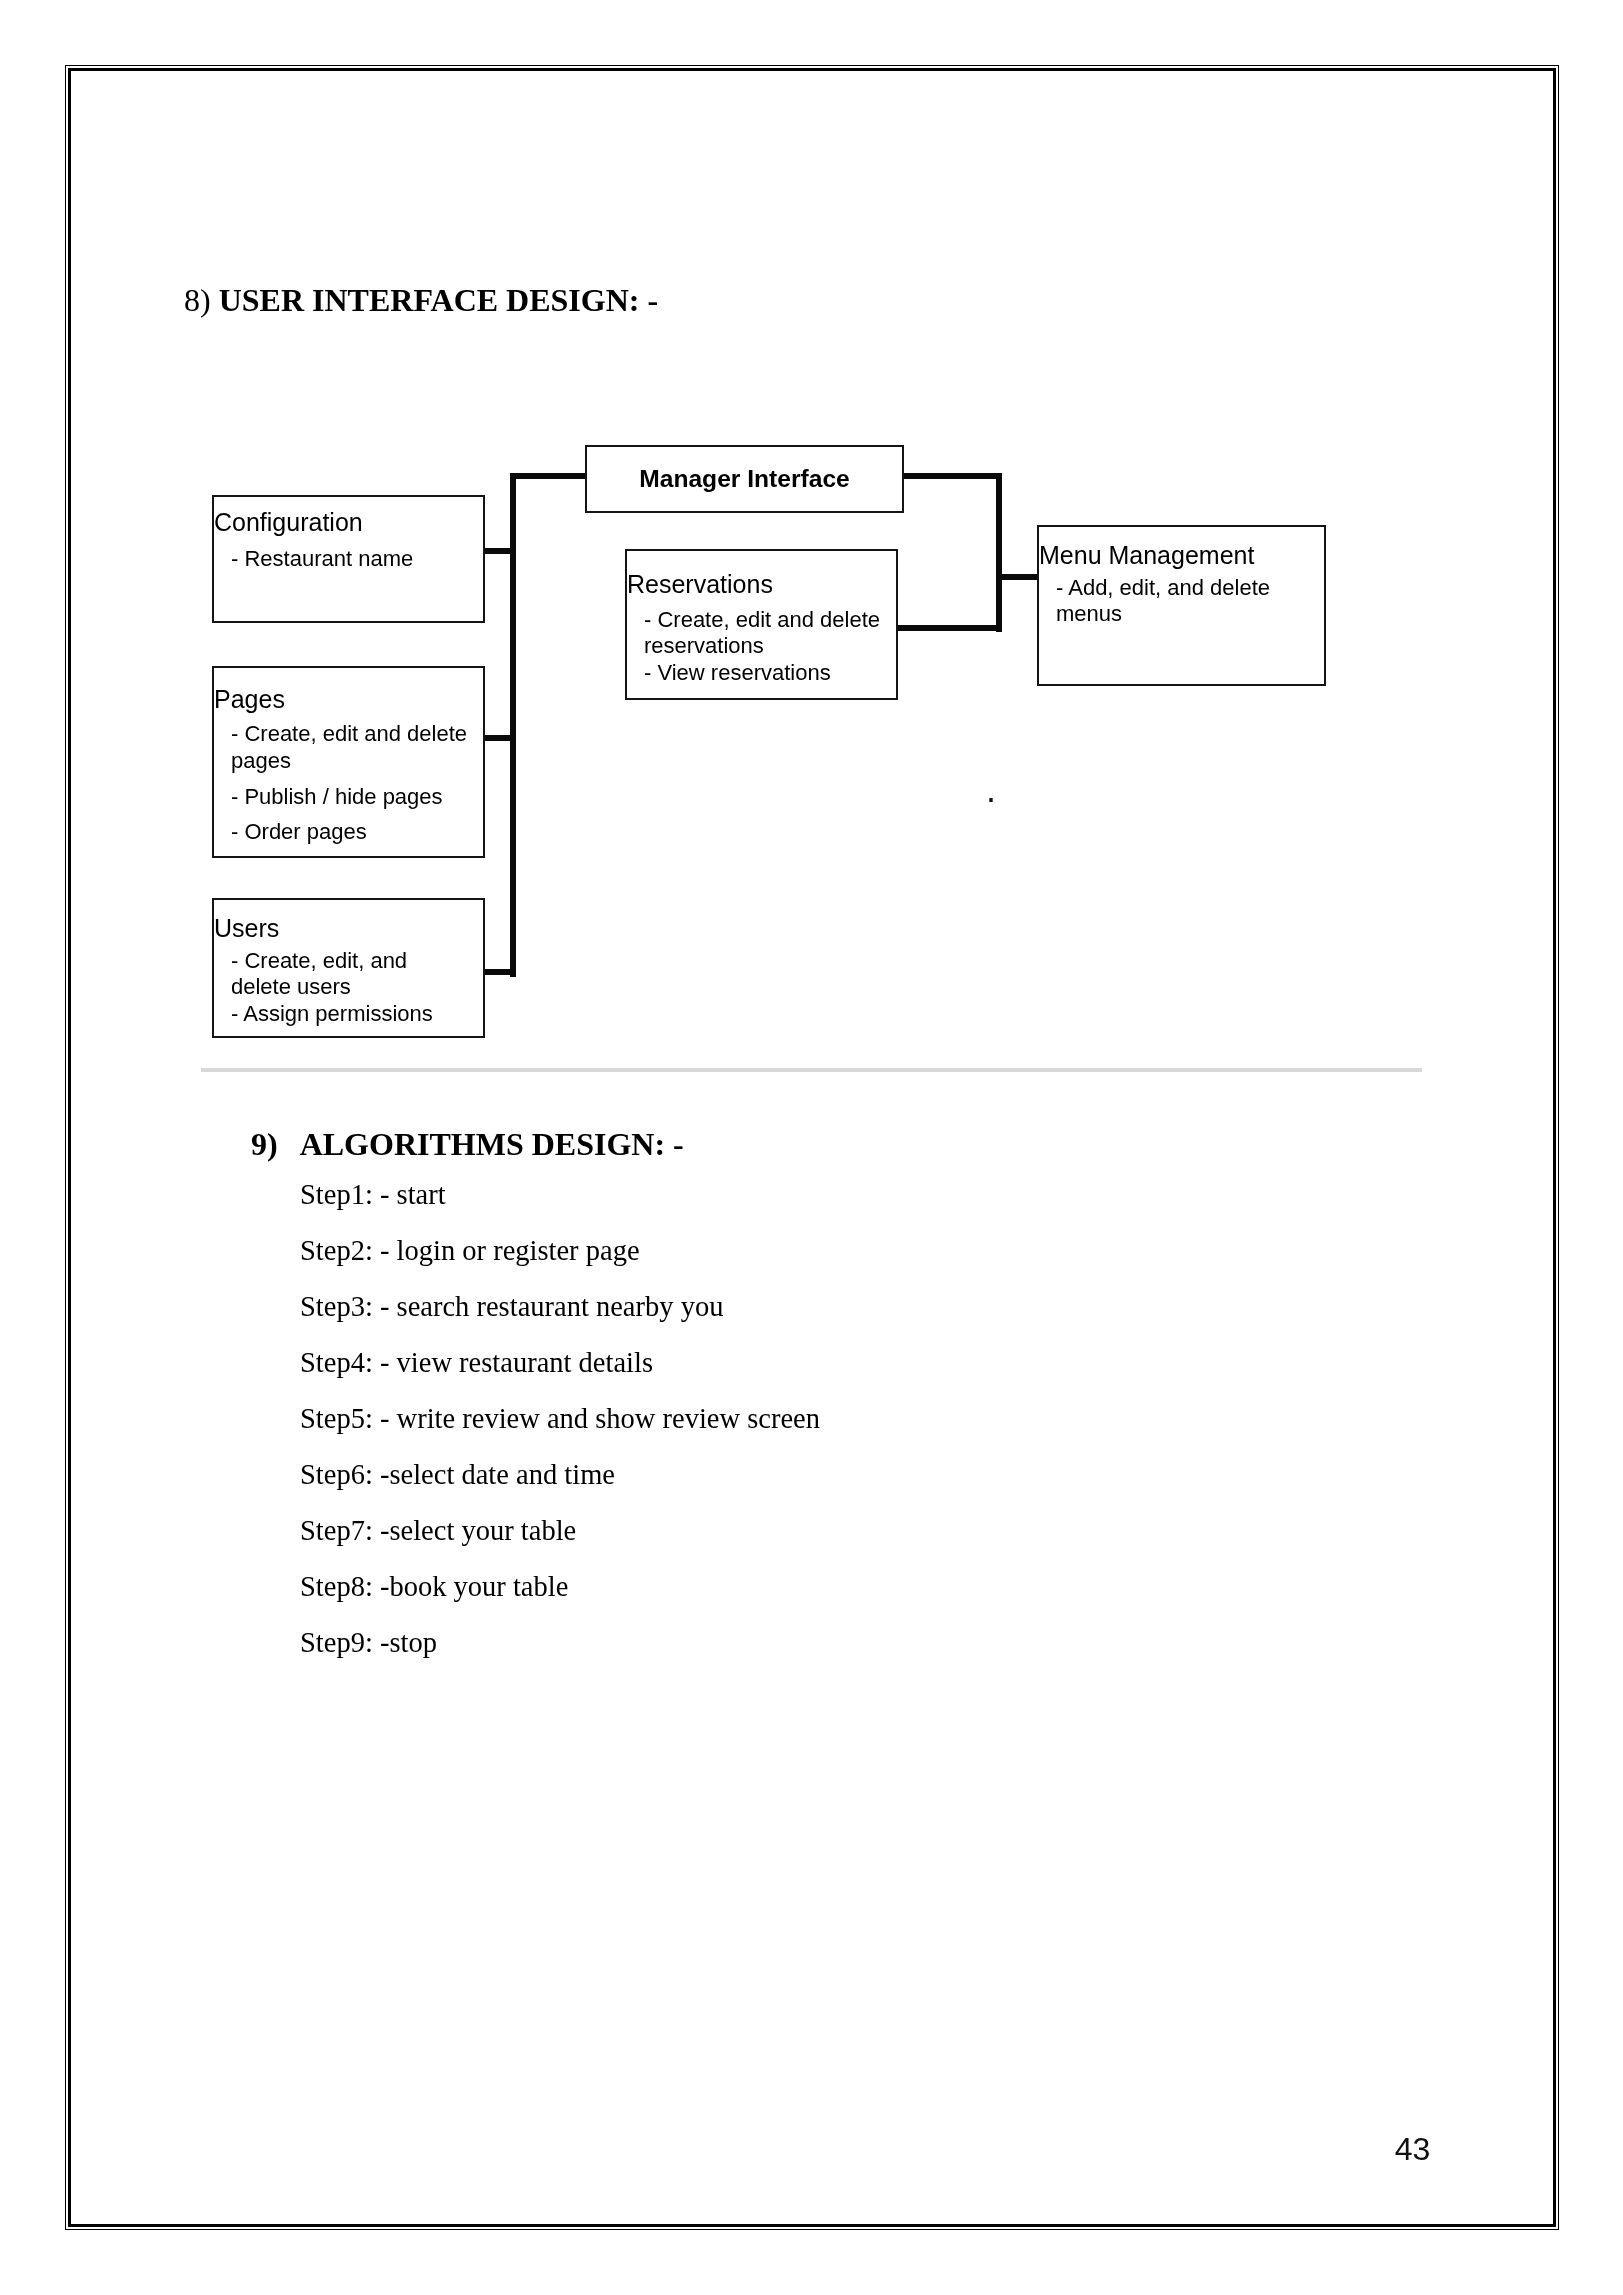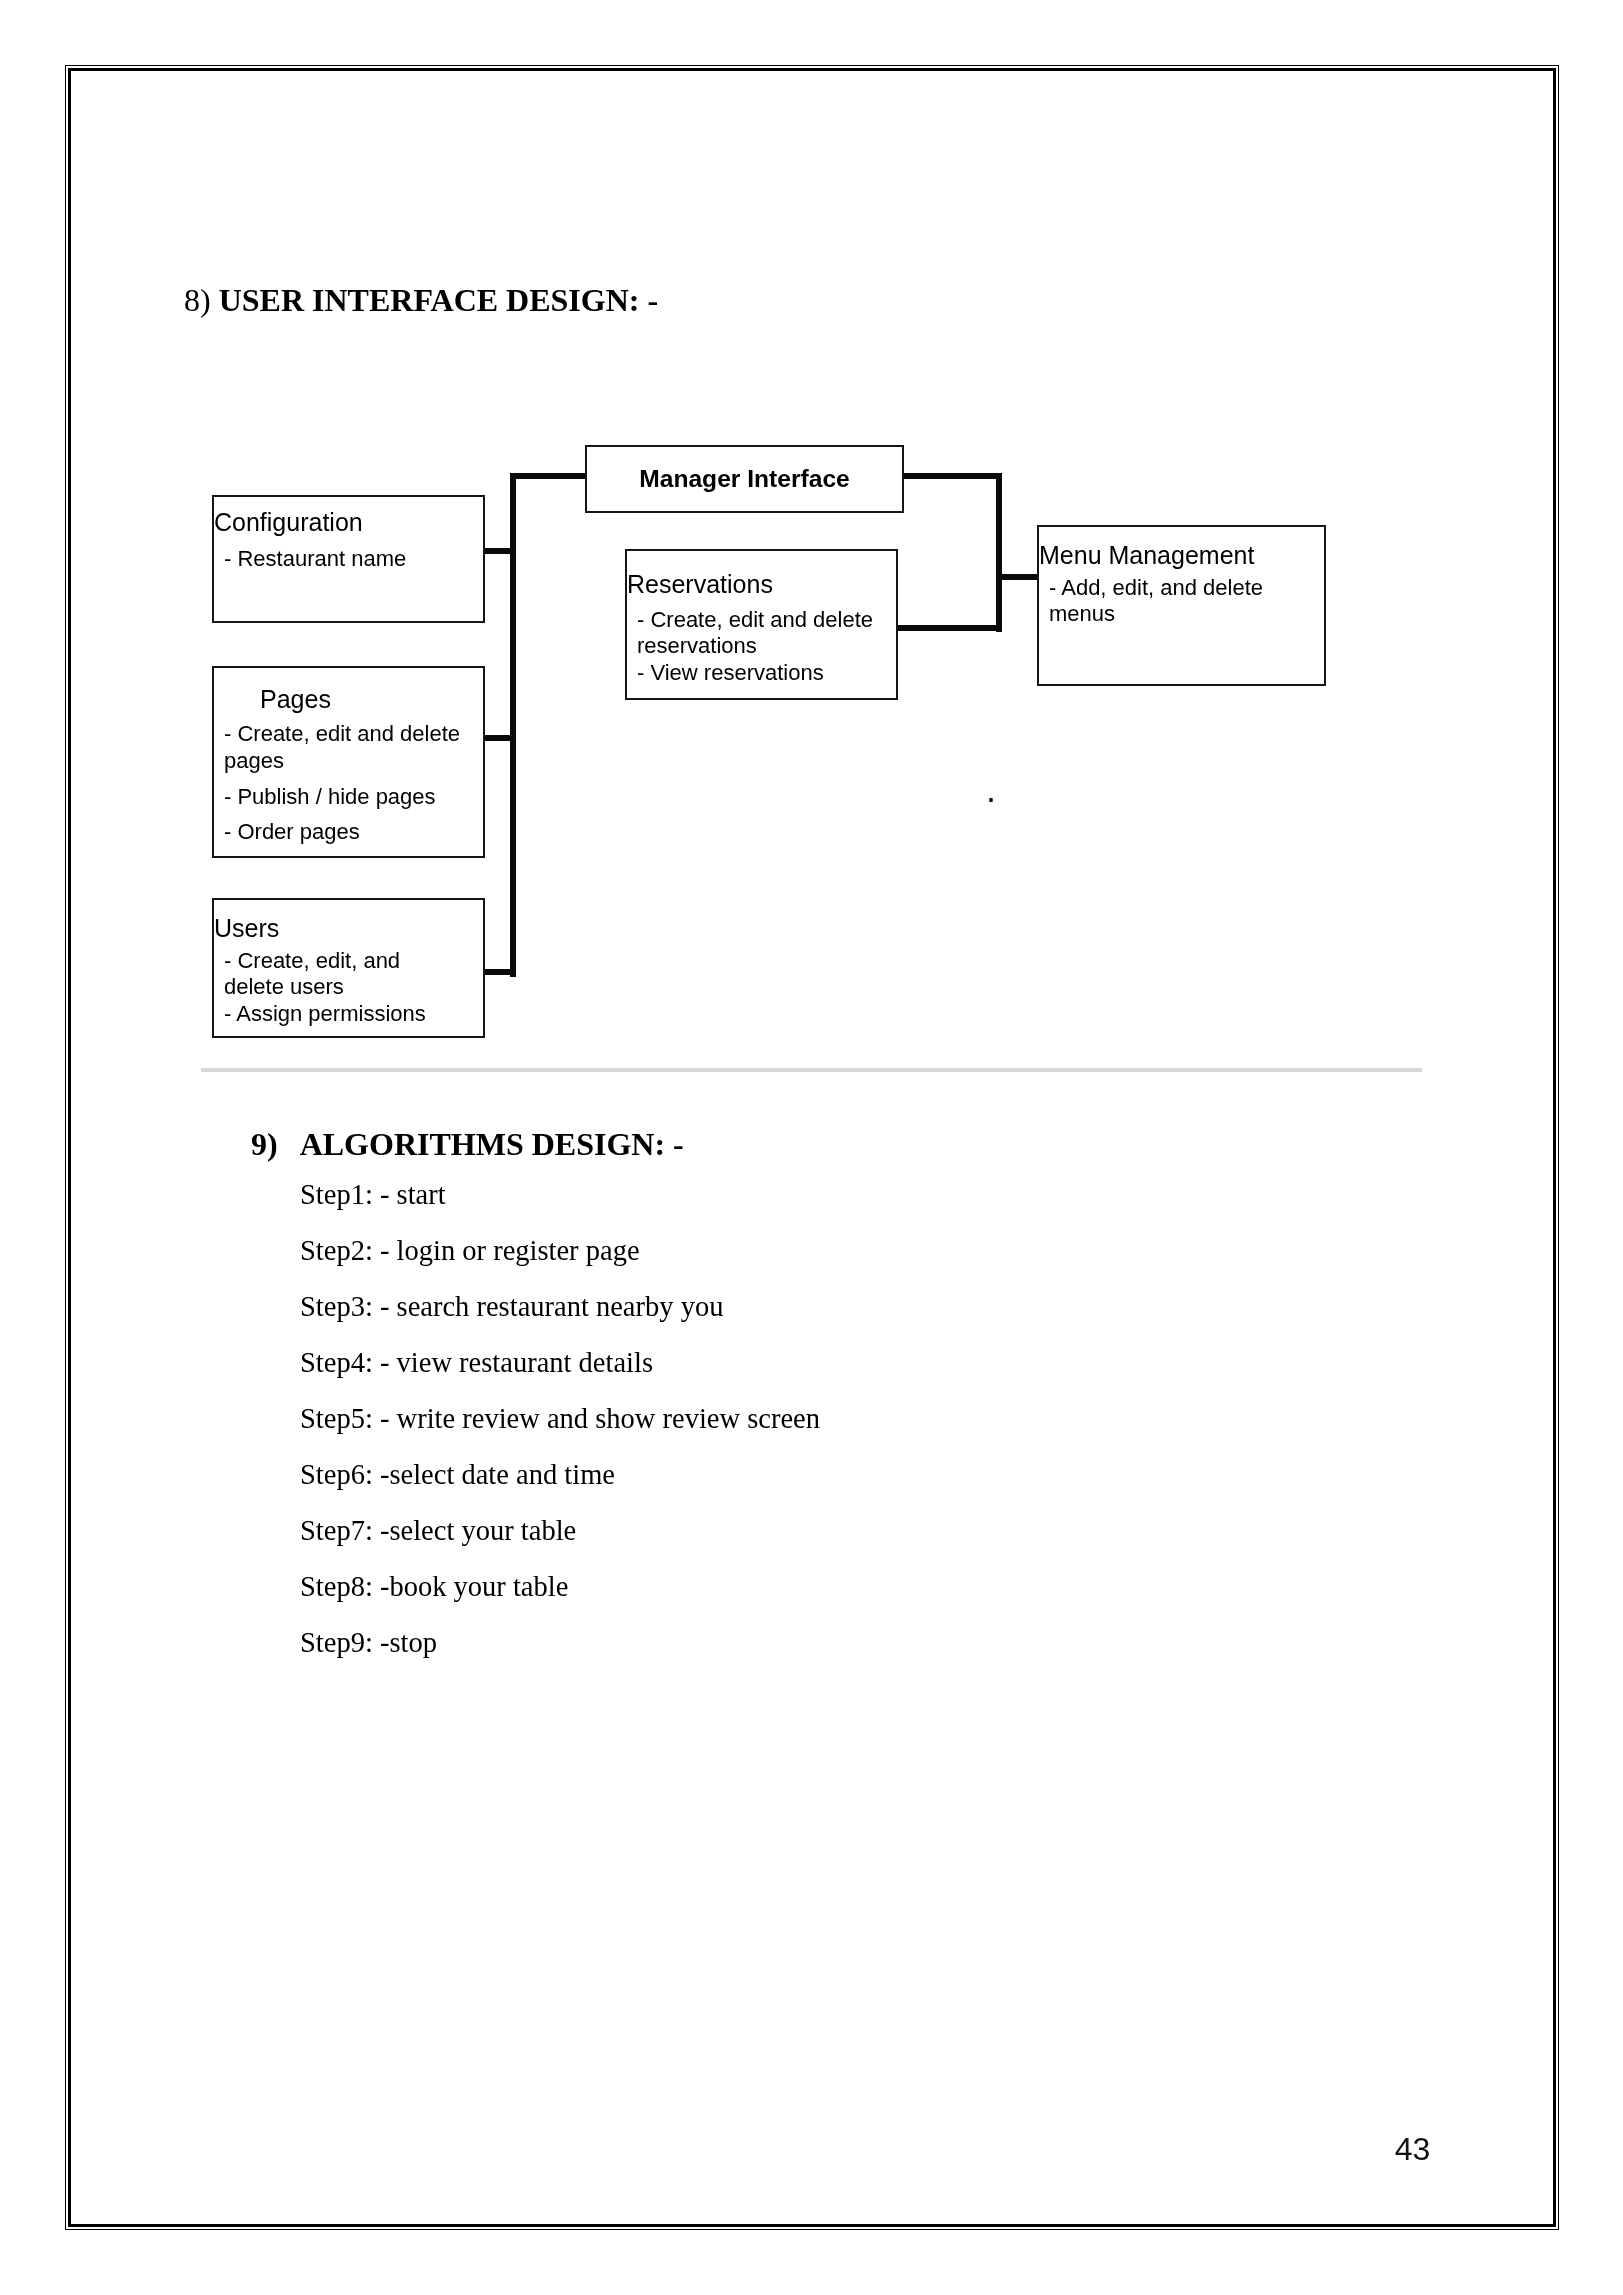--- a/index.html
+++ b/index.html
@@ -23,30 +23,30 @@
   .h9 { position:absolute; left:251px; top:1126px; font-size:32px; line-height:36px; font-weight:bold; white-space:nowrap; }
   .h9 .pfx { margin-right:22px; }
 
   
   .conn { position:absolute; background:#0a0a0a; z-index:1; }
   .dbox {
     position:absolute; box-sizing:border-box; border:2.4px solid #151515; background:#fff;
     font-family:"Liberation Sans", sans-serif; z-index:2;
   }
   .dtitle { font-size:25px; line-height:1.15; text-align:left; }
-  .ditem  { font-size:22px; line-height:1.2; max-width:239px; margin-left:10px; }
+  .ditem  { font-size:22px; line-height:1.2; max-width:239px; margin-left:17px; }
 
   .box-manager { left:585px; top:445px; width:319px; height:68px;
     display:flex; align-items:center; justify-content:center;
     font-weight:bold; font-size:24.6px; }
   .box-config  { left:212px; top:495px;  width:273px; height:128px; }
   .box-config .dtitle { margin-top:11px; }
   .box-config .ditem  { margin-top:9.5px; }
   .box-pages   { left:212px; top:666px;  width:273px; height:192px; }
-  .box-pages .dtitle { margin-top:17.4px;margin-left:46px; }
+  .box-pages .dtitle { margin-top:17.4px; }
   .box-pages .ditem  { margin-top:7.1px; margin-bottom:9.5px; }
   .box-users   { left:212px; top:898px; width:273px; height:140px; }
   .box-users .dtitle { margin-top:14.3px; }
   .box-users .ditem  { margin-top:4.8px; }
   .box-users .ditem + .ditem { margin-top:0; }
   .box-resv    { left:625px; top:549px;  width:273px; height:151px; }
   .box-resv .dtitle { margin-top:19px; }
   .box-resv .ditem  { margin-top:8px; }
   .box-resv .ditem + .ditem { margin-top:0; }
   .box-menu    { left:1037px; top:525px; width:289px; height:161px; }

